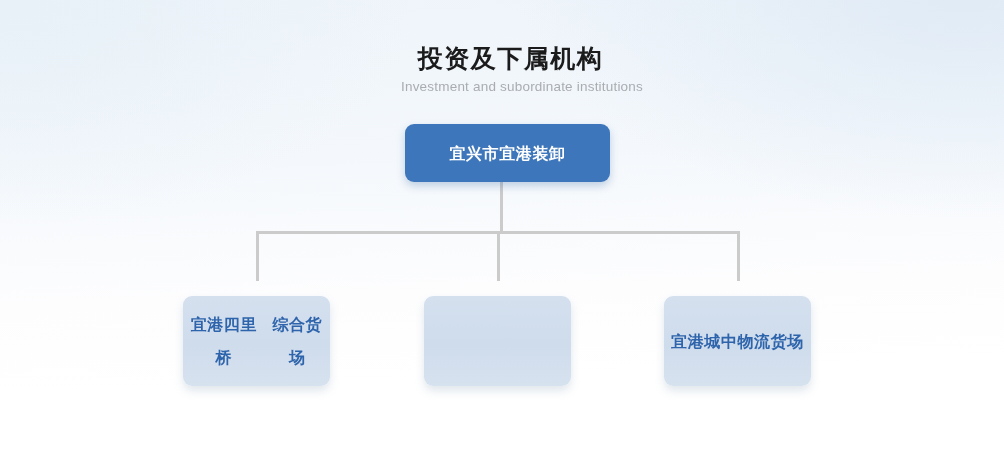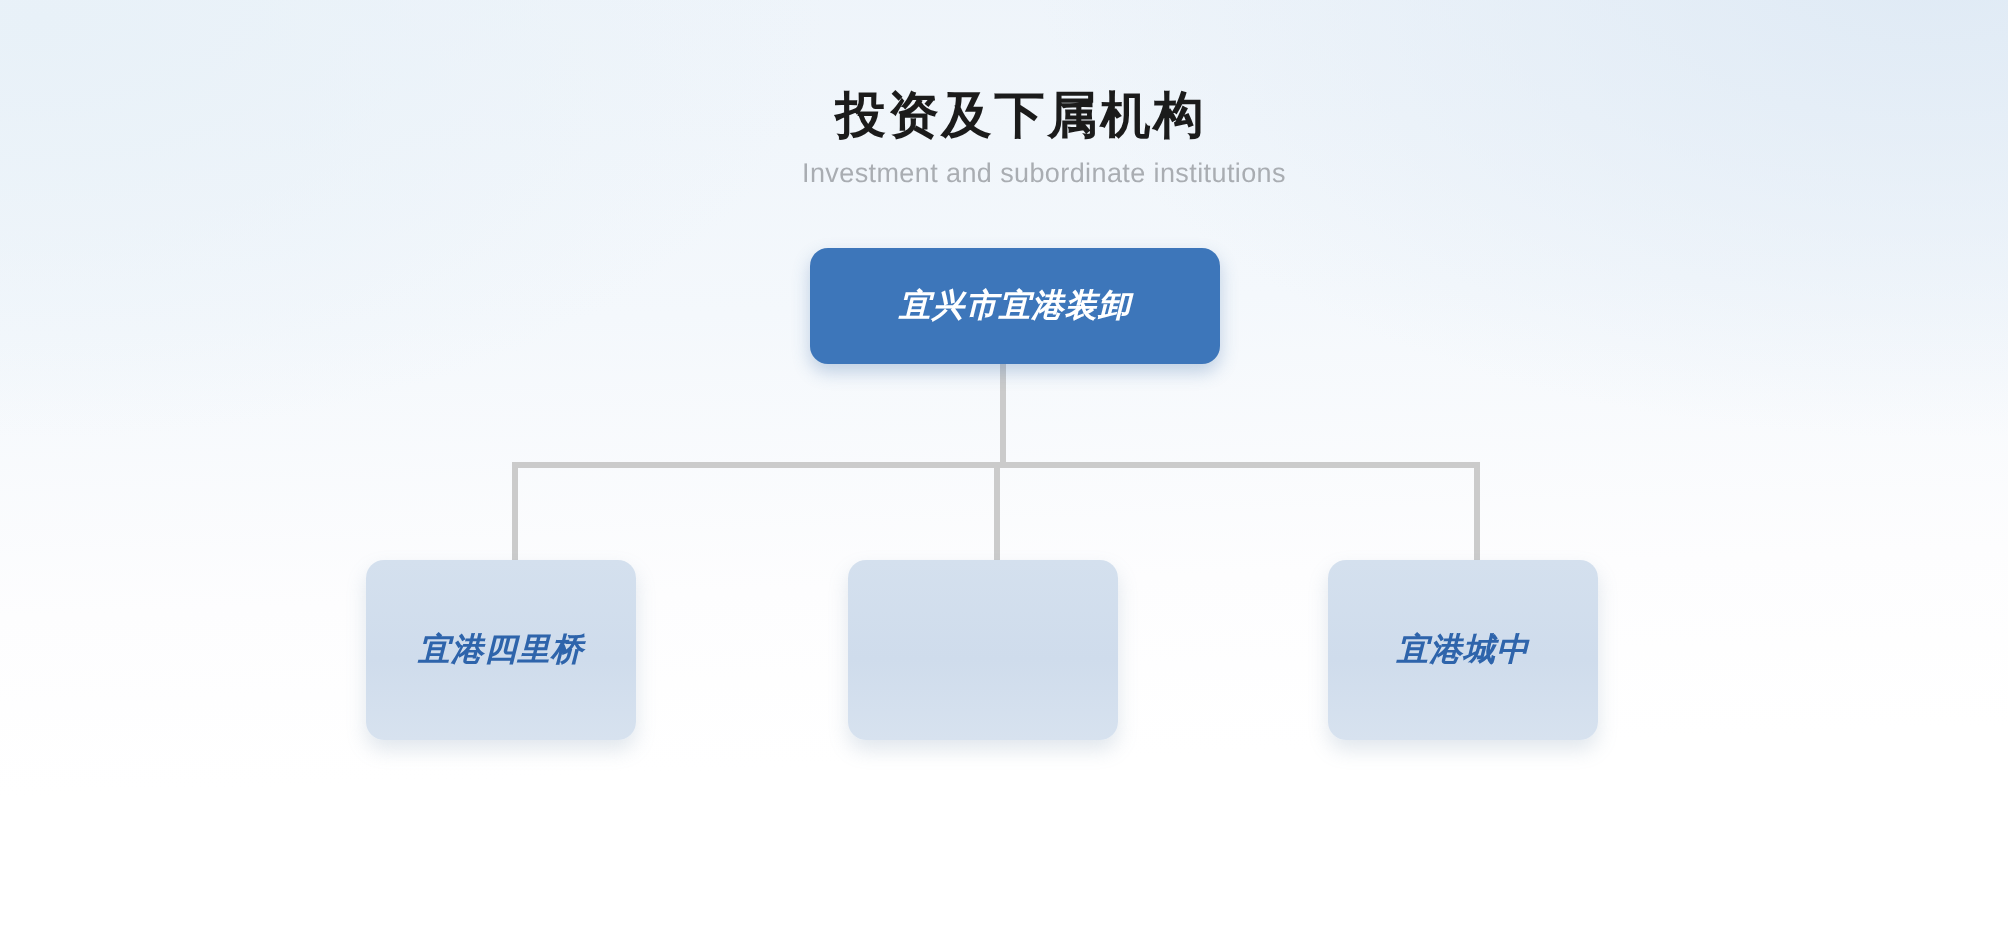--- a/index.html
+++ b/index.html
@@ -70,42 +70,41 @@
   
   .node {
     position: absolute;
     box-sizing: border-box;
     border-radius: 9px;
     display: flex;
     flex-direction: row;
     align-items: center;
     justify-content: center;
     text-align: center;
-    font-style: italic;
   }
 
   .node-root {
     left: 405px;
     top: 124px;
     width: 205px;
     height: 58px;
     background: #3d76ba;
     box-shadow: 0 4px 9px rgba(60, 110, 170, 0.30);
   }
   .node-root .node-line {
     color: #ffffff;
     font-size: 16px;
     font-weight: bold;
     line-height: 23px;
     letter-spacing: 0.6px;
   }
 
   .node-child {
-    top: 280px;
-    width: 135px;
+    top: 296px;
+    width: 147px;
     height: 90px;
     background: linear-gradient(180deg, #d4e0ee 0%, #cfdcec 55%, #d7e2ef 100%);
     box-shadow: 0 5px 10px rgba(120, 145, 175, 0.22);
   }
   .node-child .node-line {
     color: #2e64ab;
     font-size: 16px;
     font-weight: bold;
     line-height: 33px;
     letter-spacing: 0.6px;
@@ -135,22 +134,24 @@
     <div class="line line-v" style="left:497px; top:231px; height:50px;"></div>
     <div class="line line-v" style="left:737px; top:231px; height:50px;"></div>
   </div>
 
   <div class="node node-root">
     <div class="node-line">宜兴市宜港装卸</div>
   </div>
 
   <div class="node node-child child-1">
     <div class="node-line">宜港四里桥</div>
+    <div class="node-line">综合货场</div>
   </div>
 
   <div class="node node-child child-2">
   </div>
 
   <div class="node node-child child-3">
     <div class="node-line">宜港城中</div>
+    <div class="node-line">物流货场</div>
   </div>
 
 </div>
 
 </body></html>

